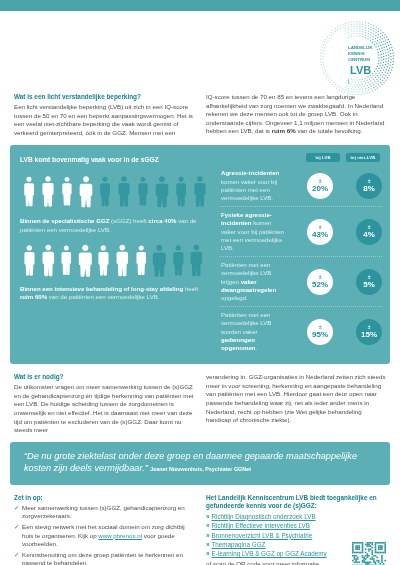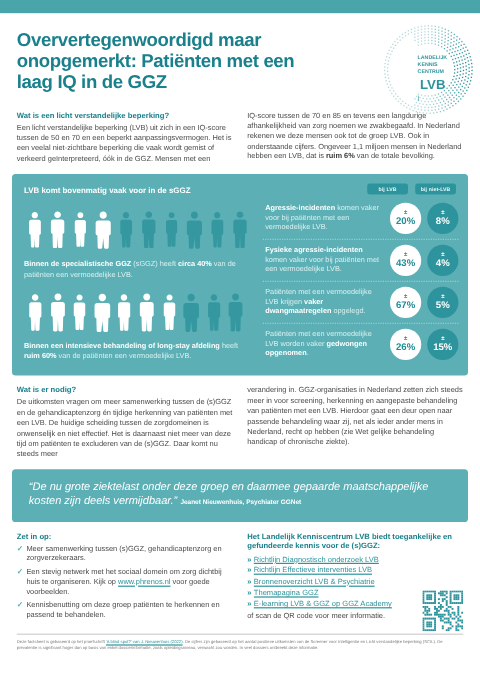--- a/index.html
+++ b/index.html
@@ -56,21 +56,21 @@
   .people svg{display:block;}
 
   
   .stat-heads{display:flex;justify-content:flex-end;gap:6px;margin:0 2px 3px 0;}
   .chip{
     background:#2d939c;color:#eafafa;font-size:4.3px;font-weight:bold;
     padding:2px 4px;border-radius:2px;letter-spacing:0.1px;white-space:nowrap;
     min-width:26px;text-align:center;
   }
   .stat-row{
-    display:flex;align-items:center;gap:5px;padding:4px 0 4px 2px;
+    display:flex;align-items:center;gap:23px;padding:4px 0 4px 2px;
     border-bottom:1px dotted #93cdd0;
   }
   .stat-row:last-child{border-bottom:none;}
   .stat-txt{
     flex:1;font-size:6.1px;line-height:8.2px;color:#d9eff0;
   }
   .stat-txt b{color:#ffffff;}
   .bubble{
     width:26px;height:26px;border-radius:50%;display:flex;flex-direction:column;
     align-items:center;justify-content:center;flex:none;
@@ -129,21 +129,20 @@
   .foot a{color:#2d939c;text-decoration:underline;}
 </style>
 </head>
 <body>
 
 <div class="page">
 
   <div class="topbar"></div>
 
   <div class="header">
-    <h1 class="title">Oververtegenwoordigd maar onopgemerkt: Patiënten met een laag IQ in de GGZ</h1>
 
     <div class="logo">
       <svg width="78" height="78" viewBox="0 0 78 78">
         <g fill="#2d939c">
 
           <g id="dots">
               <rect x="38.45" y="16.45" width="1.1" height="1.1" opacity="0.35"></rect>
               <rect x="41.32" y="16.64" width="1.1" height="1.1" opacity="0.43"></rect>
               <rect x="44.14" y="17.20" width="1.1" height="1.1" opacity="0.52"></rect>
               <rect x="46.87" y="18.12" width="1.1" height="1.1" opacity="0.60"></rect>
@@ -604,32 +603,32 @@
             </div>
             <div class="bubble dark">
               <div class="pm">±</div>
               <div class="val">4%</div>
             </div>
           </div>
           <div class="stat-row">
             <div class="stat-txt"><span>Patiënten met een vermoedelijke LVB krijgen </span><b>vaker dwangmaatregelen</b><span> opgelegd.</span></div>
             <div class="bubble light">
               <div class="pm">±</div>
-              <div class="val">67%</div>
+              <div class="val">52%</div>
             </div>
             <div class="bubble dark">
               <div class="pm">±</div>
               <div class="val">5%</div>
             </div>
           </div>
           <div class="stat-row">
             <div class="stat-txt"><span>Patiënten met een vermoedelijke LVB worden vaker </span><b>gedwongen opgenomen</b><span>.</span></div>
             <div class="bubble light">
               <div class="pm">±</div>
-              <div class="val">26%</div>
+              <div class="val">95%</div>
             </div>
             <div class="bubble dark">
               <div class="pm">±</div>
               <div class="val">15%</div>
             </div>
           </div>
         </div>
     </div>
 
   </div>

